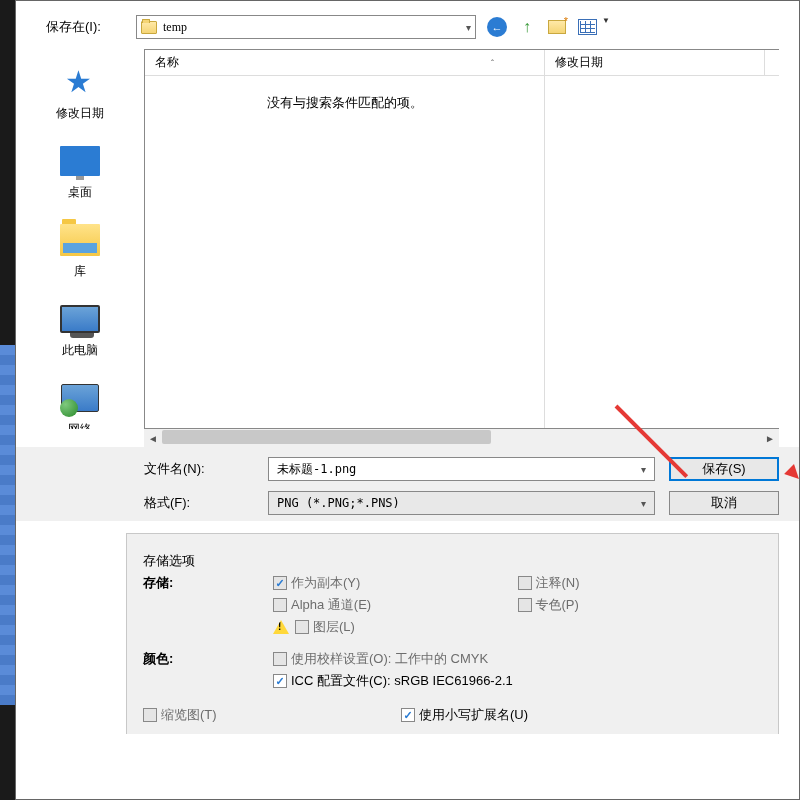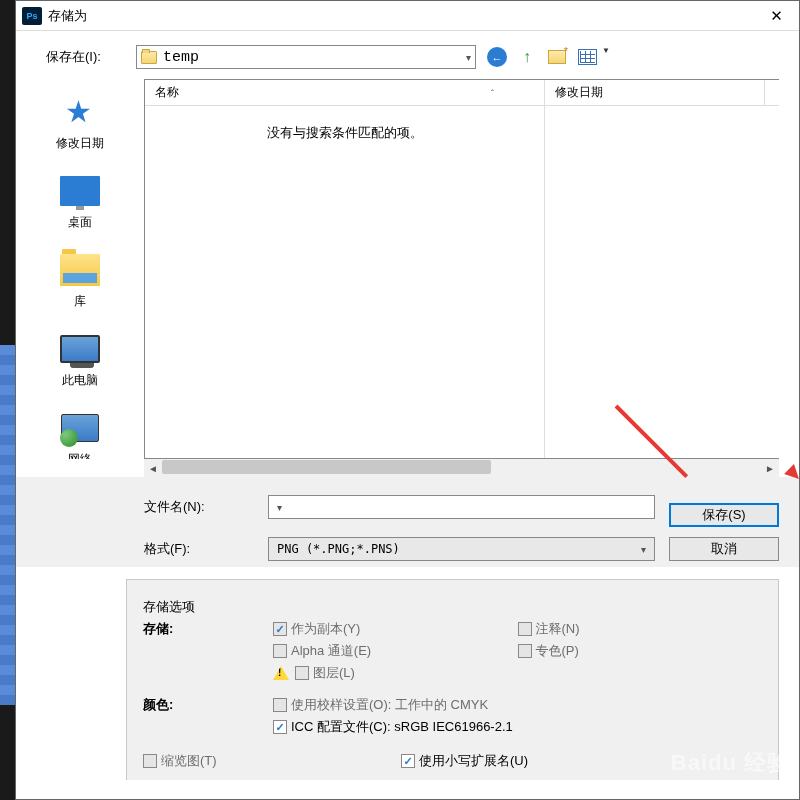--- a/index.html
+++ b/index.html
@@ -9,21 +9,21 @@
 .titlebar { height: 30px; background: #fff; display: flex; align-items: center; border-bottom: 1px solid #ddd; }
 .ps-icon { width: 20px; height: 18px; background: #001e36; color: #31a8ff; font-size: 9px; font-weight: bold; display: flex; align-items: center; justify-content: center; margin: 0 6px; border-radius: 2px; }
 .titlebar-title { font-size: 13px; color: #000; flex: 1; }
 .close-btn { width: 45px; height: 30px; display: flex; align-items: center; justify-content: center; font-size: 15px; cursor: pointer; }
 .upper { padding: 0; }
 .location-row { display: flex; align-items: center; padding: 14px 20px 10px 30px; }
 .location-label { font-size: 13px; width: 90px; }
 .location-combo { flex: 1; max-width: 340px; height: 24px; border: 1px solid #888; display: flex; align-items: center; padding: 0 4px; background: #fff; cursor: pointer; }
 .folder-sm { width: 16px; height: 13px; background: linear-gradient(#ffe9a8, #f5d576); border: 1px solid #c9a83f; border-radius: 1px; margin-right: 6px; position: relative; }
 .folder-sm::before { content: ""; position: absolute; top: -3px; left: 0; width: 6px; height: 3px; background: #f5d576; border: 1px solid #c9a83f; border-bottom: none; border-radius: 1px 1px 0 0; }
-.combo-text { flex: 1; font-size: 15px; font-family: Liberation Mono, monospace; }
+.combo-text { flex: 1; font-size: 12px; font-family: Liberation Serif, serif; }
 .combo-arrow { font-size: 10px; color: #555; }
 .nav-icons { display: flex; gap: 8px; margin-left: 10px; }
 .nav-icon { width: 22px; height: 22px; display: flex; align-items: center; justify-content: center; cursor: pointer; font-size: 14px; }
 .nav-back { width: 20px; height: 20px; background: #2b7cd3; border-radius: 50%; color: #fff; font-size: 11px; display: flex; align-items: center; justify-content: center; }
 .nav-up { color: #3a9b3a; font-size: 16px; }
 .nav-newfolder { width: 18px; height: 14px; background: linear-gradient(#ffe9a8, #f5d576); border: 1px solid #c9a83f; position: relative; }
 .nav-newfolder::after { content: "*"; position: absolute; top: -6px; right: -3px; color: #d97700; font-size: 11px; }
 .nav-view { width: 19px; height: 16px; border: 1px solid #3a6fb7; background: #fff; position: relative; }
 .nav-view::before { content: ""; position: absolute; inset: 1px; background: repeating-linear-gradient(0deg, #3a6fb7 0 1px, transparent 1px 4px), repeating-linear-gradient(90deg, #3a6fb7 0 1px, transparent 1px 5px); }
 .nav-view-drop { font-size: 8px; color: #333; margin-left: -4px; }
@@ -56,21 +56,21 @@
 .hscroll { height: 18px; background: #f0f0f0; display: flex; align-items: center; margin-right: 20px; }
 .hscroll-arrow { width: 18px; height: 18px; display: flex; align-items: center; justify-content: center; font-size: 10px; color: #555; cursor: pointer; }
 .hscroll-track { flex: 1; height: 18px; background: #f0f0f0; position: relative; }
 .hscroll-thumb { position: absolute; left: 0; top: 1px; width: 55%; height: 14px; background: #c8c8c8; border-radius: 2px; }
 .fn-section { padding: 10px 20px 6px 128px; background: #f0f0f0; display: grid; grid-template-columns: 110px 1fr 110px; gap: 10px 14px; align-items: center; }
 .fn-label { font-size: 13px; }
 .fn-combo { height: 24px; border: 1px solid #888; background: #fff; display: flex; align-items: center; padding: 0 8px; cursor: pointer; }
 .fn-combo-gray { background: #e8e8e8; }
 .fn-text { flex: 1; font-size: 12px; font-family: "SimSun", monospace; }
 .fn-btn { height: 24px; border: 1px solid #888; background: #e8e8e8; font-size: 13px; text-align: center; line-height: 22px; cursor: pointer; }
-.fn-btn.primary { border: 2px solid #0078d7; line-height: 20px; margin-top: 16px; }
+.fn-btn.primary { border: 2px solid #0078d7; line-height: 20px; }
 .options { padding: 18px 0 0 0; margin: 12px 20px 0 110px; border: 1px solid #c8c8c8; border-bottom: none; background: #f0f0f0; }
 .opt-title { font-size: 13px; padding: 0 0 4px 16px; }
 .opt-grid { display: grid; grid-template-columns: 130px 1fr 1fr; padding: 0 16px; gap: 4px 0; }
 .opt-label { font-size: 13px; font-weight: bold; }
 .opt-chk { display: flex; align-items: center; font-size: 13px; color: #6d6d6d; gap: 4px; }
 .opt-chk.black { color: #000; }
 .chkbox { width: 14px; height: 14px; border: 1px solid #888; background: #fff; display: flex; align-items: center; justify-content: center; font-size: 11px; color: #2b7cd3; font-weight: bold; }
 .chkbox.disabled { background: #e5e5e5; }
 .warn-icon { width: 16px; height: 14px; background: #ffd83a; clip-path: polygon(50% 0, 100% 100%, 0 100%); position: relative; margin-right: 2px; }
 .warn-icon::after { content: "!"; position: absolute; left: 5px; top: 1px; font-size: 10px; font-weight: bold; color: #000; }
@@ -85,25 +85,20 @@
 .lower-bg { position: absolute; left: 0; right: 0; top: 480px; bottom: 0; background: #f0f0f0; z-index: -1; }
 </style>
 </head>
 <body>
 
 <div class="side-strip"></div>
 
 <div class="dialog">
   <div class="lower-bg"></div>
 
-  <div class="titlebar">
-    <div class="ps-icon">Ps</div>
-    <div class="titlebar-title">存储为</div>
-    <div class="close-btn">✕</div>
-  </div>
 
   <div class="upper">
     <div class="location-row">
       <div class="location-label">保存在(I):</div>
       <div class="location-combo">
         <div class="folder-sm"></div>
         <div class="combo-text">temp</div>
         <div class="combo-arrow">▾</div>
       </div>
       <div class="nav-icons">
@@ -178,20 +173,21 @@
       <div class="hscroll-arrow">◄</div>
       <div class="hscroll-track">
           <div class="hscroll-thumb"></div>
         </div>
       <div class="hscroll-arrow">►</div>
     </div>
 
     <div class="fn-section">
       <div class="fn-label">文件名(N):</div>
       <div class="fn-combo">
+        <div class="fn-text">未标题-1.png</div>
         <div class="combo-arrow">▾</div>
       </div>
       <div class="fn-btn primary">保存(S)</div>
 
       <div class="fn-label">格式(F):</div>
       <div class="fn-combo fn-combo-gray">
         <div class="fn-text">PNG (*.PNG;*.PNS)</div>
         <div class="combo-arrow">▾</div>
       </div>
       <div class="fn-btn">取消</div>

